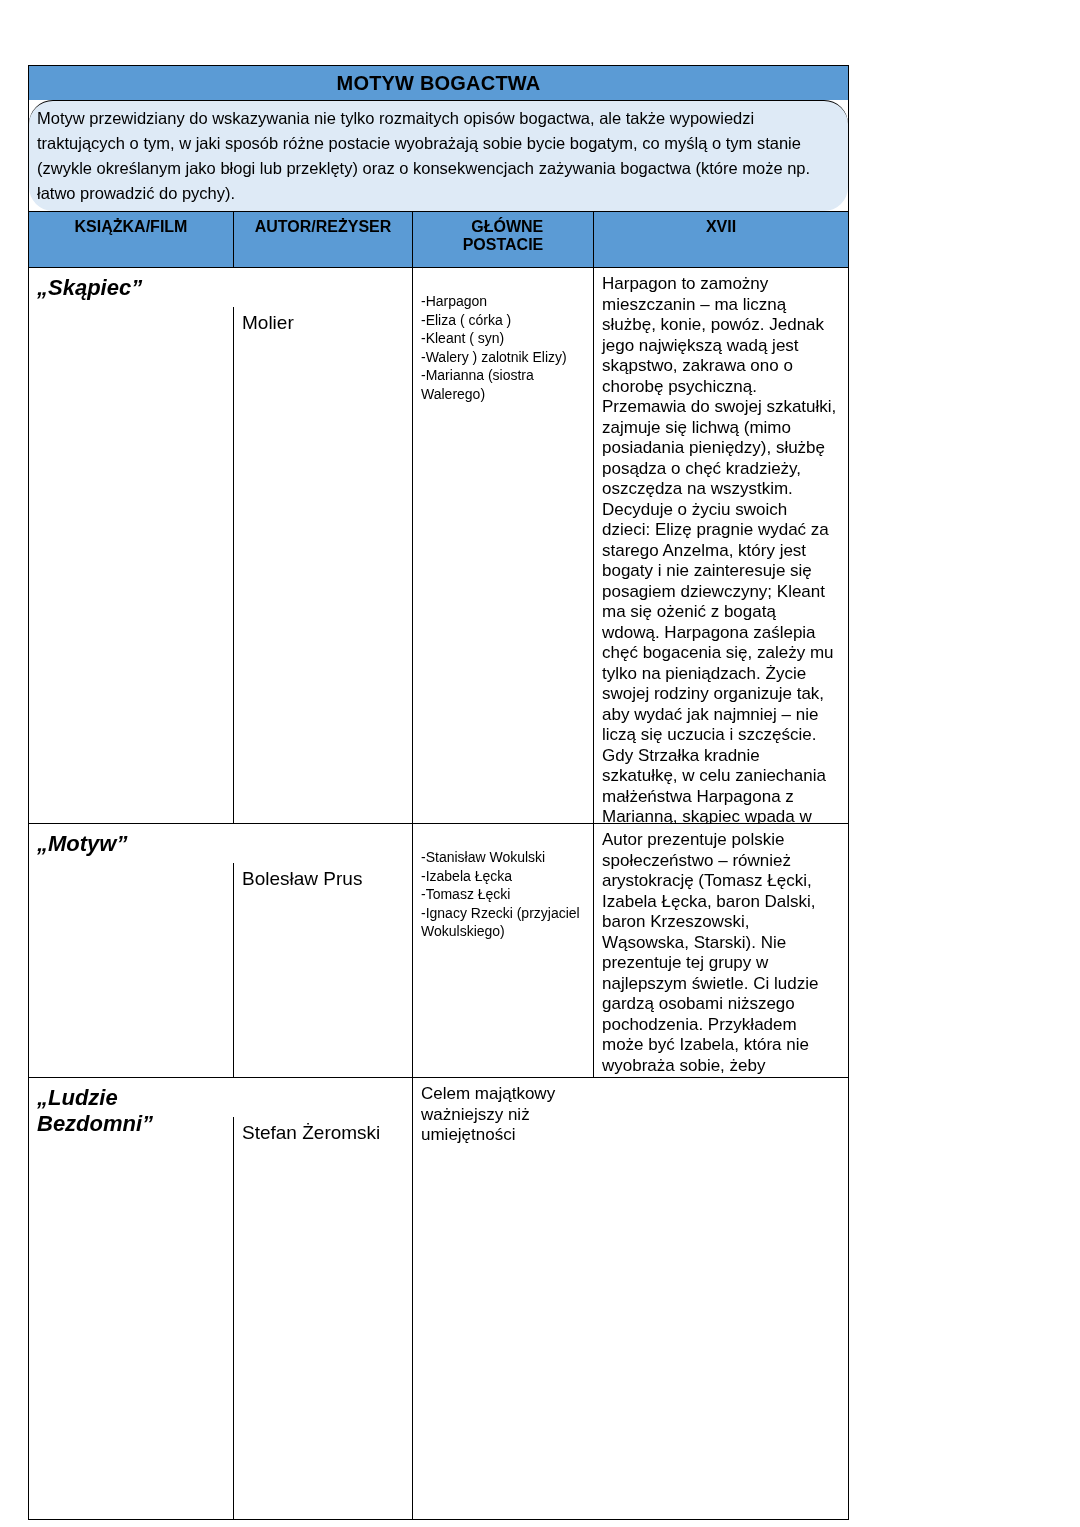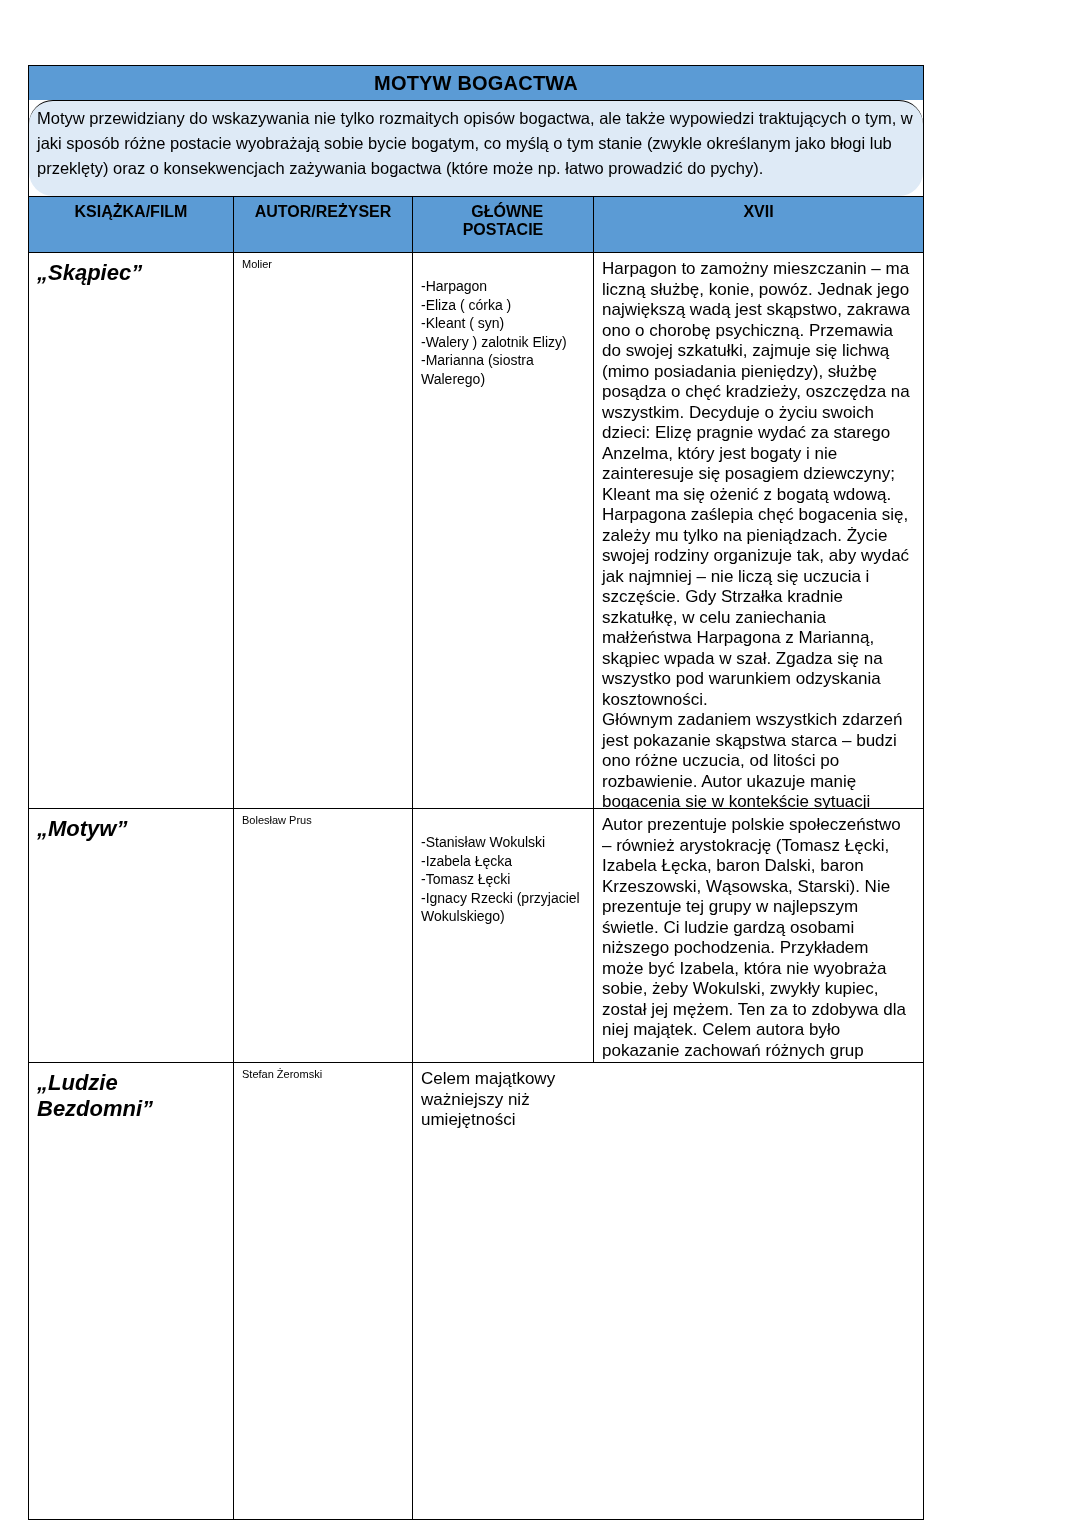--- a/index.html
+++ b/index.html
@@ -13,21 +13,21 @@
     position: relative;
     width: 1080px;
     height: 1527px;
     background: #ffffff;
     overflow: hidden;
   }
   .doc-table {
     position: absolute;
     left: 28px;
     top: 65px;
-    width: 896px;
+    width: 821px;
     height: 1455px;
     border: 1px solid #000000;
     display: flex;
     flex-direction: column;
     background: #ffffff;
   }
   .title-row {
     height: 34px;
     background: #5b9bd5;
     display: flex;
@@ -74,21 +74,22 @@
     overflow: hidden;
   }
   .cell + .cell { border-left: 1px solid #000000; }
   .cell-book {
     font-size: 22px;
     font-weight: bold;
     font-style: italic;
     padding-top: 7px;
   }
   .cell-author {
-    font-size: 11px;
+    font-size: 19px;
+    margin-top: 39px;
   }
   .cell-characters {
     font-size: 14px;
     line-height: 18.6px;
     white-space: pre-line;
     padding-top: 24px;
   }
   .cell-description {
     font-size: 17px;
     line-height: 20.5px;

